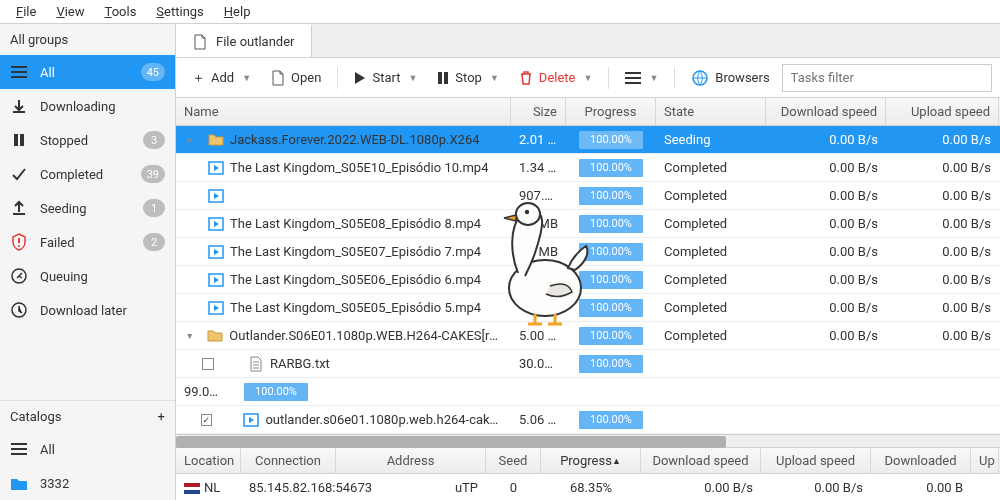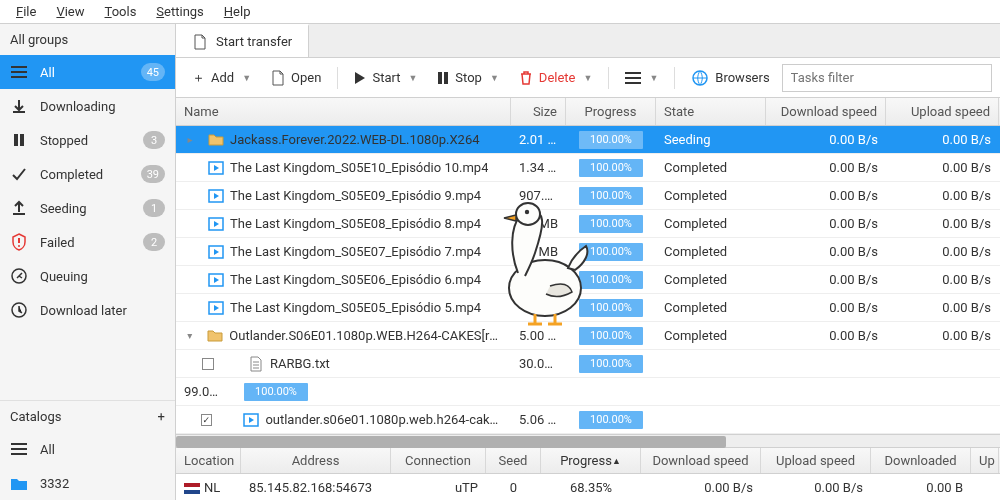--- a/index.html
+++ b/index.html
@@ -192,21 +192,21 @@
   </div>
 
   <div class="main">
     <div class="tabs">
       <div class="tab">
         <span class="file-icon">
             <svg width="14" height="16" viewBox="0 0 14 16">
               <path fill="none" stroke="#555" d="M2 1h7l3 3v11H2z M9 1v3h3"></path>
             </svg>
           </span>
-        <span>Start transfer</span>
+        <span>File outlander</span>
       </div>
     </div>
 
     <div class="toolbar">
       <div class="tb-btn">
           <span>＋</span>
           <span>Add</span>
           <span class="dd-arrow">▼</span>
         </div>
       <div class="tb-btn">
@@ -319,21 +319,20 @@
         <div class="row">
           <div class="cell cell-name">
             <span class="expander"></span>
             <span style="width:0px"></span>
             <span class="file-icon">
               <svg width="16" height="14">
                 <rect x="1" y="1" width="14" height="12" fill="none" stroke="#2196f3" stroke-width="1.5"></rect>
                 <path fill="#2196f3" d="M6 4l5 3-5 3z"></path>
               </svg>
             </span>
-            <span style="overflow:hidden;text-overflow:ellipsis">The Last Kingdom_S05E09_Episódio 9.mp4</span>
           </div>
           <div class="cell cell-size r">907.02 MB</div>
           <div class="cell cell-prog">
             <span class="prog-bar">100.00%</span>
           </div>
           <div class="cell cell-state">Completed</div>
           <div class="cell cell-dls r">0.00 B/s</div>
           <div class="cell cell-uls r">0.00 B/s</div>
         </div>
         <div class="row">
@@ -487,22 +486,22 @@
           <div class="cell cell-uls r"></div>
         </div>
       </div>
 
     <div class="scroll-track">
         <div class="scroll-thumb"></div>
       </div>
 
     <div class="peers-head">
       <div class="ph pc-loc">Location</div>
+      <div class="ph pc-conn c">Connection</div>
       <div class="ph pc-addr c">Address</div>
-      <div class="ph pc-conn c">Connection</div>
       <div class="ph pc-seed c">Seed</div>
       <div class="ph pc-prog c">
           <span>Progress</span> 
           <span style="font-size:9px">▲</span>
         </div>
       <div class="ph pc-dls c">Download speed</div>
       <div class="ph pc-uls c">Upload speed</div>
       <div class="ph pc-dl c">Downloaded</div>
       <div class="ph pc-up">Up</div>
     </div>

